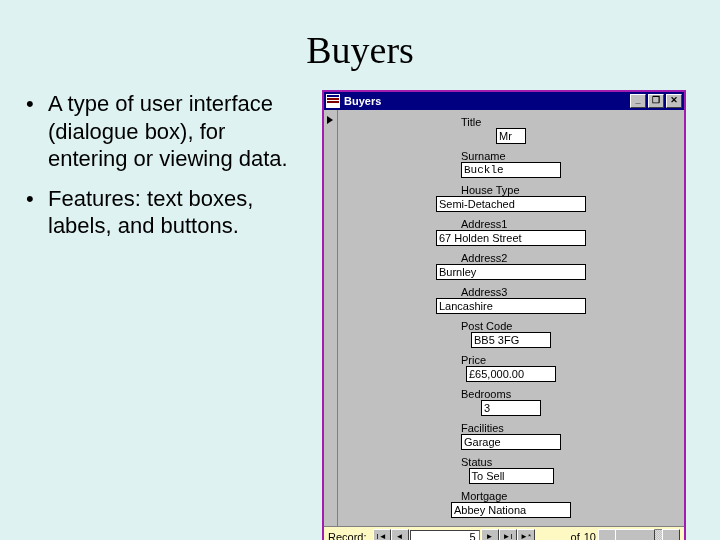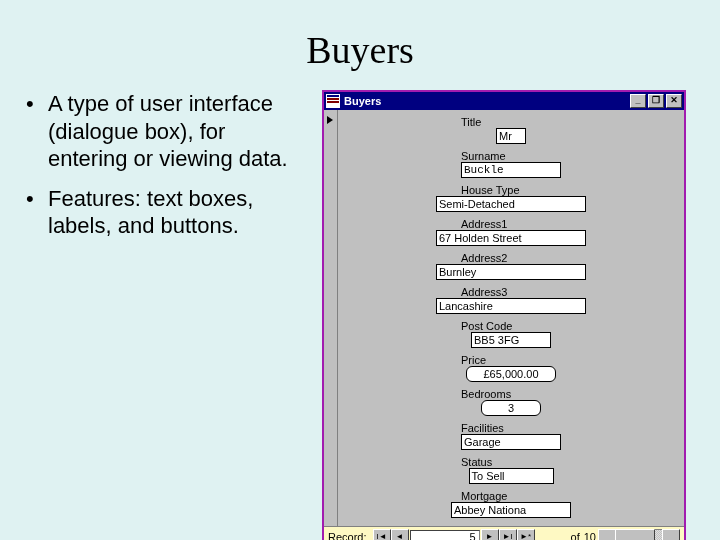--- a/index.html
+++ b/index.html
@@ -118,21 +118,21 @@
   .val {
     background: #fff;
     border: 1px solid #000;
     height: 16px;
     padding: 0 2px;
     font-size: 11px;
     line-height: 14px;
     white-space: nowrap;
     overflow: hidden;
   }
-  .val.num { text-align: center; border-radius: 6px; }
+  .val.num { text-align: left; }
   .navbar {
     display: flex;
     align-items: center;
     height: 20px;
     background: #fef9c3;
     border-top: 1px solid #808080;
     padding: 0 4px;
     font-size: 11px;
   }
   .navbar .navlbl { margin-right: 6px; }

